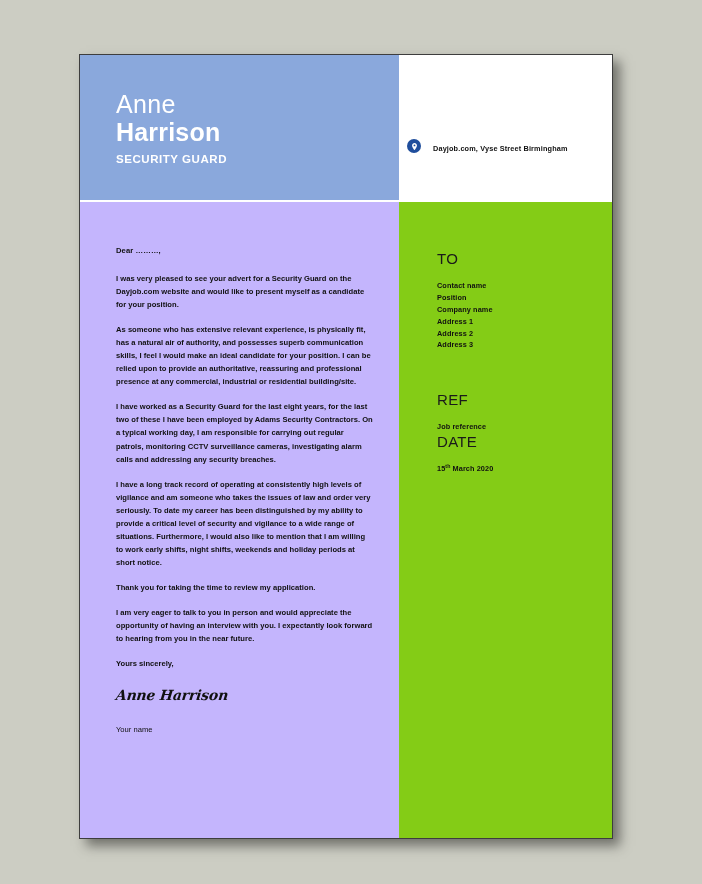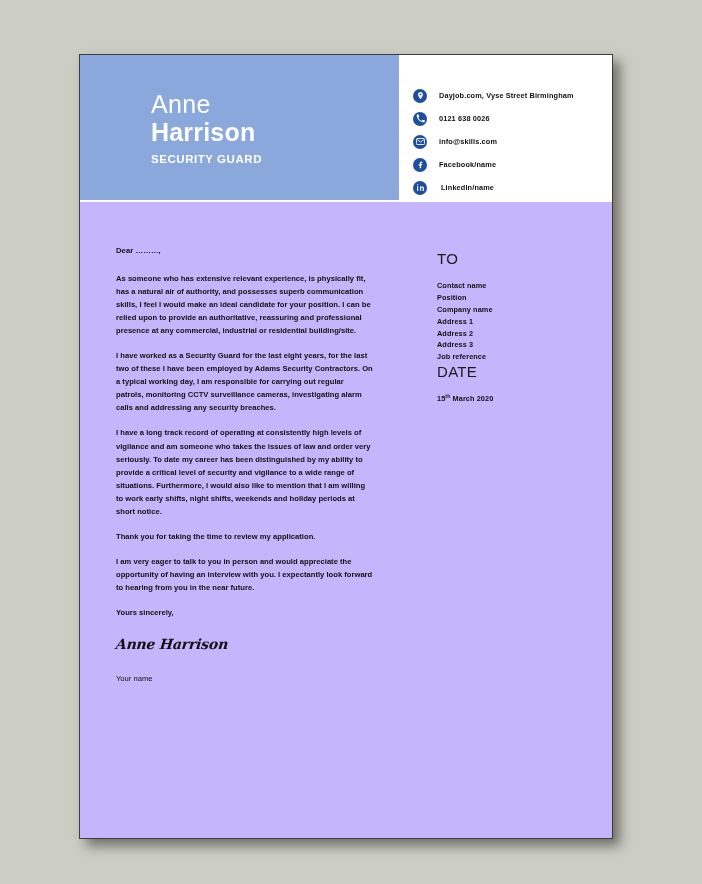--- a/index.html
+++ b/index.html
@@ -42,21 +42,20 @@
     width: 319px;
     height: 145px;
     background: #8aa8dc;
   }
   .name-block {
     position: absolute;
     left: 36px;
     top: 37px;
     color: #ffffff;
     line-height: 1.02;
-    margin-left: 35px;
   }
   .name-first {
     font-size: 25px;
     font-weight: 400;
     letter-spacing: 0.3px;
     display: block;
   }
   .name-last {
     font-size: 25px;
     font-weight: 700;
@@ -79,24 +78,25 @@
     left: 319px;
     top: 0;
     width: 215px;
     height: 147px;
     background: #ffffff;
     padding-top: 29px;
     box-sizing: border-box;
   }
   .contact-row {
     display: flex;
-    align-items: center;
+    align-items: flex-end;
     height: 23px;
     margin-bottom: 0px;
-    padding-left: 14px;
+    padding-left: 8px;
+    margin-top: 46px;
   }
   .ic {
     width: 14px;
     height: 14px;
     border-radius: 50%;
     background: #1f4e9c;
     flex: 0 0 14px;
     position: relative;
     display: flex;
     align-items: center;
@@ -163,21 +163,21 @@
     margin: 22px 0 0 0;
   }
 
   
   .sidebar {
     position: absolute;
     left: 319px;
     top: 147px;
     width: 215px;
     bottom: 0;
-    background: #c4b5fd;
+    background: #84cc16;
     padding: 48px 20px 0 38px;
     box-sizing: border-box;
   }
   .side-heading {
     font-size: 15px;
     font-weight: 400;
     color: #1a1a1a;
     margin: 0 0 13px 0;
     letter-spacing: 0.3px;
   }
@@ -256,40 +256,42 @@
               <path fill="#ffffff" d="M5.9 8.7H3.1V21h2.8V8.7zM4.5 3.2A1.7 1.7 0 1 0 4.5 6.6a1.7 1.7 0 0 0 0-3.4zM21 13.8c0-3.2-1.7-4.7-4-4.7-1.8 0-2.6 1-3.1 1.7V8.7H11.1V21h2.8v-6.6c0-.3 0-.7.1-.9.3-.7.9-1.4 1.9-1.4 1.3 0 1.9.9 1.9 2.4V21H21v-7.2z"></path>
             </svg>
         </span>
         <span class="contact-text">LinkedIn/name</span>
       </div>
 
     </div>
 
     <div class="letter-body">
       <p class="salutation">Dear ………,</p>
+      <p class="para">I was very pleased to see your advert for a Security Guard on the Dayjob.com website and would like to present myself as a candidate for your position.</p>
       <p class="para">As someone who has extensive relevant experience, is physically fit, has a natural air of authority, and possesses superb communication skills, I feel I would make an ideal candidate for your position. I can be relied upon to provide an authoritative, reassuring and professional presence at any commercial, industrial or residential building/site.</p>
       <p class="para">I have worked as a Security Guard for the last eight years, for the last two of these I have been employed by Adams Security Contractors. On a typical working day, I am responsible for carrying out regular patrols, monitoring CCTV surveillance cameras, investigating alarm calls and addressing any security breaches.</p>
       <p class="para">I have a long track record of operating at consistently high levels of vigilance and am someone who takes the issues of law and order very seriously. To date my career has been distinguished by my ability to provide a critical level of security and vigilance to a wide range of situations. Furthermore, I would also like to mention that I am willing to work early shifts, night shifts, weekends and holiday periods at short notice.</p>
       <p class="para">Thank you for taking the time to review my application.</p>
       <p class="para">I am very eager to talk to you in person and would appreciate the opportunity of having an interview with you. I expectantly look forward to hearing from you in the near future.</p>
       <p class="closing">Yours sincerely,</p>
       <p class="signature">Anne Harrison</p>
       <p class="your-name">Your name</p>
     </div>
 
     <div class="sidebar">
 
       <h2 class="side-heading">TO</h2>
       <p class="side-line">Contact name</p>
       <p class="side-line">Position</p>
       <p class="side-line">Company name</p>
       <p class="side-line">Address 1</p>
       <p class="side-line">Address 2</p>
       <p class="side-line">Address 3</p>
 
+      <h2 class="side-heading ref">REF</h2>
       <p class="side-line">Job reference</p>
 
       <h2 class="side-heading date">DATE</h2>
       <p class="side-line"><span>15</span><sup>th</sup><span> March 2020</span></p>
 
     </div>
 
   </div>
 </div>
 

